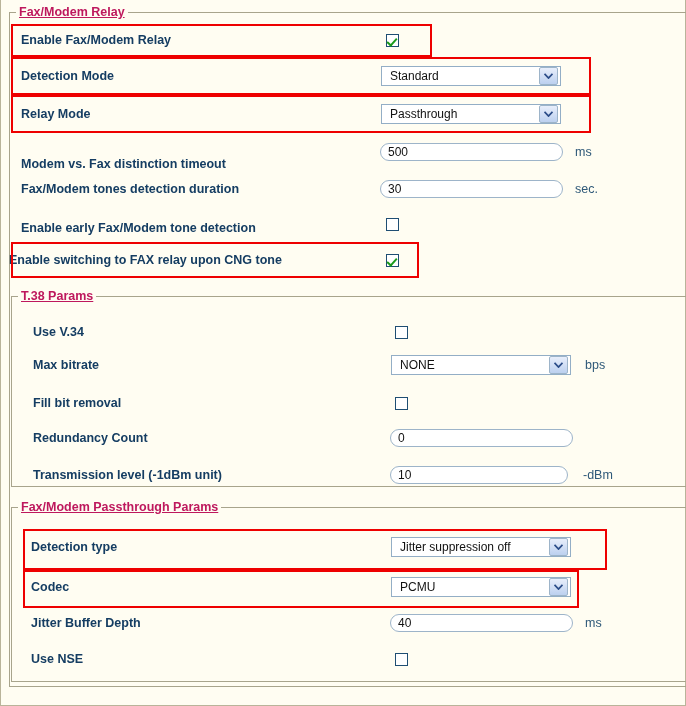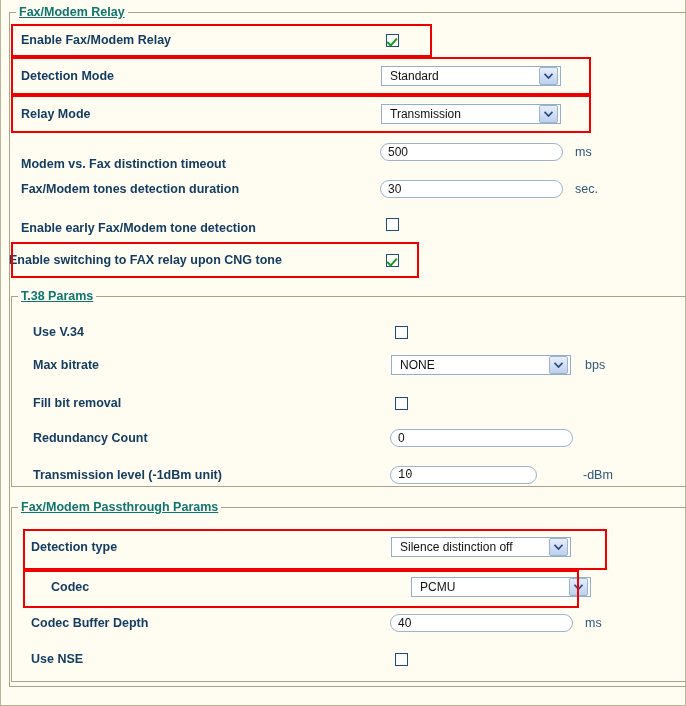--- a/index.html
+++ b/index.html
@@ -27,21 +27,21 @@
   
   fieldset {
     border: 1px solid #a8a48c;
     margin: 0;
     padding: 0;
     background: transparent;
   }
   legend {
     font-size: 12.5px;
     font-weight: bold;
-    color: #0f766e;
+    color: #be185d;
     text-decoration: underline;
     padding: 0 3px;
     margin-left: 6px;
   }
 
   .outer-fs {
     position: absolute;
     left: 8px;
     top: 5px;
     right: -4px;
@@ -181,21 +181,21 @@
         <svg width="9" height="6" viewBox="0 0 9 6">
             <path d="M0.5 0.8 L4.5 5 L8.5 0.8" fill="none" stroke="#2b4c88" stroke-width="1.8"></path>
           </svg>
       </span>
     </div>
   </div>
 
   <div class="row" style="top:96px;height:36px;">
     <span class="label" style="position:absolute;left:20px;">Relay Mode</span>
     <div class="sel" style="position:absolute;left:380px;width:180px;">
-      <span class="selval">Transmission</span>
+      <span class="selval">Passthrough</span>
       <span class="arrowbox">
         <svg width="9" height="6" viewBox="0 0 9 6">
             <path d="M0.5 0.8 L4.5 5 L8.5 0.8" fill="none" stroke="#2b4c88" stroke-width="1.8"></path>
           </svg>
       </span>
     </div>
   </div>
 
   <div class="row" style="top:134px;height:36px;">
     <span class="label" style="position:absolute;left:20px;margin-top:24px;">Modem vs. Fax distinction timeout</span>
@@ -246,54 +246,54 @@
     <span class="cbx" style="position:absolute;left:394px;"></span>
   </div>
 
   <div class="row" style="top:421px;height:34px;">
     <span class="label" style="position:absolute;left:32px;">Redundancy Count</span>
     <input class="tinput" style="position: absolute; left: 389px; width: 183px;" value="0">
   </div>
 
   <div class="row" style="top:458px;height:34px;">
     <span class="label" style="position:absolute;left:32px;">Transmission level (-1dBm unit)</span>
-    <input class="tinput" style="position: absolute; left: 389px; width: 147px; font-family: Liberation Mono, monospace;" value="10">
+    <input class="tinput" style="position: absolute; left: 389px; width: 178px;" value="10">
     <span class="unit" style="position:absolute;left:576px;">-dBm</span>
   </div>
 
   <fieldset class="inner-fs" id="pass-fs">
     <legend>Fax/Modem Passthrough Params</legend>
   </fieldset>
 
   <div class="row" style="top:530px;height:34px;">
     <span class="label" style="position:absolute;left:30px;">Detection type</span>
     <div class="sel" style="position:absolute;left:390px;width:180px;">
-      <span class="selval">Silence distinction off</span>
-      <span class="arrowbox">
-        <svg width="9" height="6" viewBox="0 0 9 6">
-            <path d="M0.5 0.8 L4.5 5 L8.5 0.8" fill="none" stroke="#2b4c88" stroke-width="1.8"></path>
-          </svg>
-      </span>
-    </div>
-  </div>
-
-  <div class="row" style="top:570px;height:34px;margin-left:20px;">
+      <span class="selval">Jitter suppression off</span>
+      <span class="arrowbox">
+        <svg width="9" height="6" viewBox="0 0 9 6">
+            <path d="M0.5 0.8 L4.5 5 L8.5 0.8" fill="none" stroke="#2b4c88" stroke-width="1.8"></path>
+          </svg>
+      </span>
+    </div>
+  </div>
+
+  <div class="row" style="top:570px;height:34px;">
     <span class="label" style="position:absolute;left:30px;">Codec</span>
     <div class="sel" style="position:absolute;left:390px;width:180px;">
       <span class="selval">PCMU</span>
       <span class="arrowbox">
         <svg width="9" height="6" viewBox="0 0 9 6">
             <path d="M0.5 0.8 L4.5 5 L8.5 0.8" fill="none" stroke="#2b4c88" stroke-width="1.8"></path>
           </svg>
       </span>
     </div>
   </div>
 
   <div class="row" style="top:606px;height:34px;">
-    <span class="label" style="position:absolute;left:30px;">Codec Buffer Depth</span>
+    <span class="label" style="position:absolute;left:30px;">Jitter Buffer Depth</span>
     <input class="tinput" style="position: absolute; left: 389px; width: 183px;" value="40">
     <span class="unit" style="position:absolute;left:578px;">ms</span>
   </div>
 
   <div class="row" style="top:642px;height:34px;">
     <span class="label" style="position:absolute;left:30px;">Use NSE</span>
     <span class="cbx" style="position:absolute;left:394px;"></span>
   </div>
 
   <div class="hl" style="left:10px;top:24px;width:421px;height:33px;"></div>

